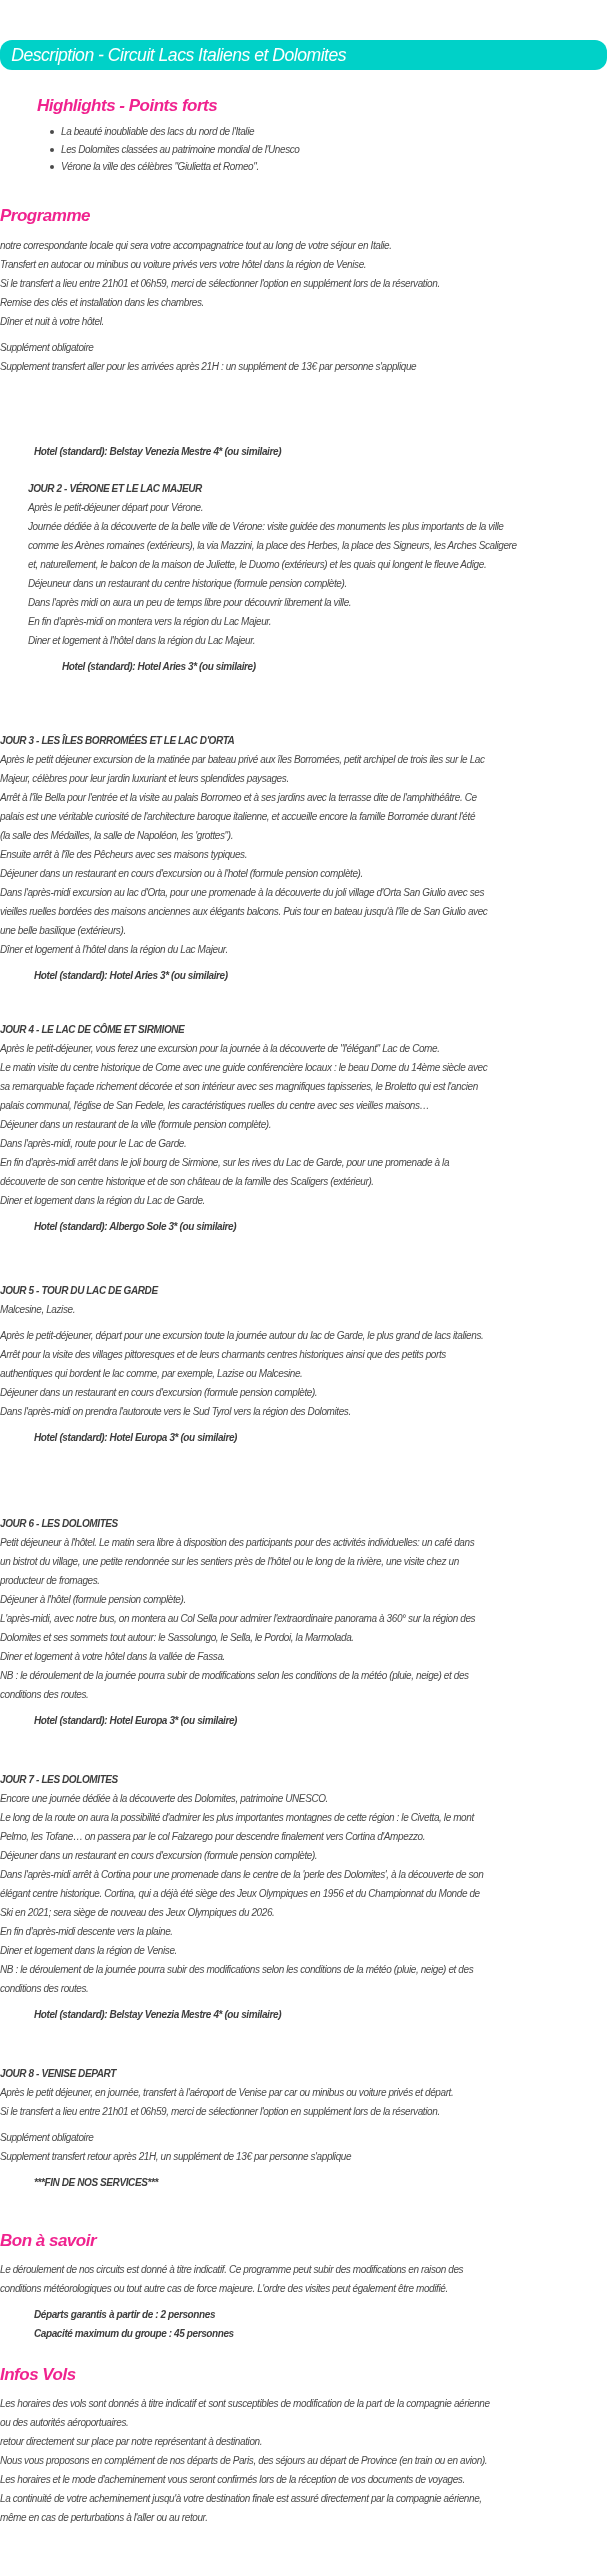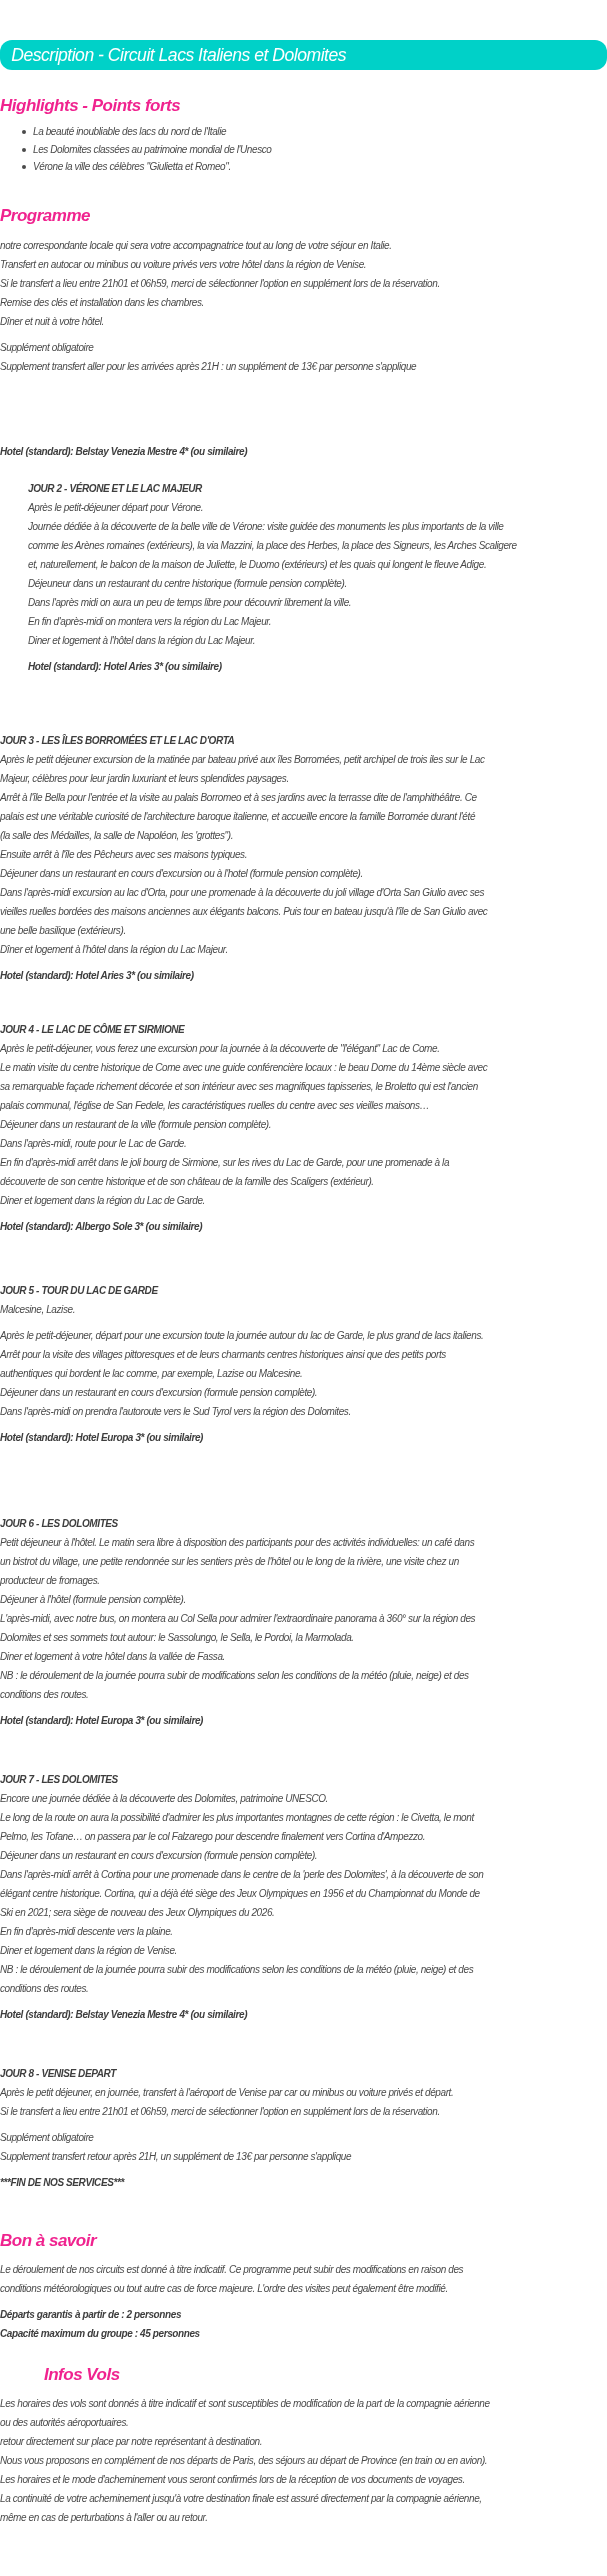--- a/index.html
+++ b/index.html
@@ -41,22 +41,22 @@
     width: 607px;
     font-size: 10px;
     line-height: 19px;
     font-style: italic;
     letter-spacing: -0.4px;
     color: #4a4a4a;
   }
   .block p { white-space: nowrap; }
   .day-title { font-weight: bold; font-style: italic; color: #3e3e3e; }
   .day-title-inline { font-weight: bold; font-style: italic; color: #3e3e3e; }
-  .hotel { font-weight: bold; font-style: italic; color: #3e3e3e; }
-  .highlights { position: absolute; left: 0; top: 123px; width: 607px; list-style: none; }
+  .hotel { font-weight: bold; font-style: italic; color: #3e3e3e; padding-left: 34px; }
+  .highlights { position: absolute; left: 0; top: 123px; width: 607px; list-style: none; padding-left: 28px; }
   .highlights li {
     position: relative;
     padding-left: 33px;
     font-size: 10px;
     line-height: 17.6px;
     font-style: italic;
     letter-spacing: -0.4px;
     color: #4a4a4a;
     white-space: nowrap;
   }
@@ -68,21 +68,21 @@
     background: #4a4a4a;
   }
 </style>
 </head>
 <body>
 
 <div class="banner">
   <span>Description - Circuit Lacs Italiens et Dolomites</span>
 </div>
 
-<h2 class="section-title" style="top:95px;">Highlights - Points forts</h2>
+<h2 class="section-title" style="top:95px;margin-left:37px;">Highlights - Points forts</h2>
 <ul class="highlights">
   <li><span class="bullet"></span><span>La beauté inoubliable des lacs du nord de l'Italie</span></li>
   <li><span class="bullet"></span><span>Les Dolomites classées au patrimoine mondial de l'Unesco</span></li>
   <li><span class="bullet"></span><span>Vérone la ville des célèbres "Giulietta et Romeo".</span></li>
 </ul>
 
 <h2 class="section-title" style="top:205px;">Programme</h2>
 
 <div class="block" style="top:236px;">
   <p>notre correspondante locale qui sera votre accompagnatrice tout au long de votre séjour en Italie.</p>
@@ -202,21 +202,21 @@
 
 <h2 class="section-title" style="top:2230px;">Bon à savoir</h2>
 <div class="block" style="top:2260px;">
   <p>Le déroulement de nos circuits est donné à titre indicatif. Ce programme peut subir des modifications en raison des</p>
   <p>conditions météorologiques ou tout autre cas de force majeure. L'ordre des visites peut également être modifié.</p>
   <div style="height:7.2px"></div>
   <p class="hotel">Départs garantis à partir de : 2 personnes</p>
   <p class="hotel">Capacité maximum du groupe : 45 personnes</p>
 </div>
 
-<h2 class="section-title" style="top:2364px;margin-left:44px;">Infos Vols</h2>
+<h2 class="section-title" style="top:2364px;">Infos Vols</h2>
 <div class="block" style="top:2394px;">
   <p>Les horaires des vols sont donnés à titre indicatif et sont susceptibles de modification de la part de la compagnie aérienne</p>
   <p>ou des autorités aéroportuaires.</p>
   <p>retour directement sur place par notre représentant à destination.</p>
   <p>Nous vous proposons en complément de nos départs de Paris, des séjours au départ de Province (en train ou en avion).</p>
   <p>Les horaires et le mode d'acheminement vous seront confirmés lors de la réception de vos documents de voyages.</p>
   <p>La continuité de votre acheminement jusqu'à votre destination finale est assuré directement par la compagnie aérienne,</p>
   <p>même en cas de perturbations à l'aller ou au retour.</p>
 </div>
 

